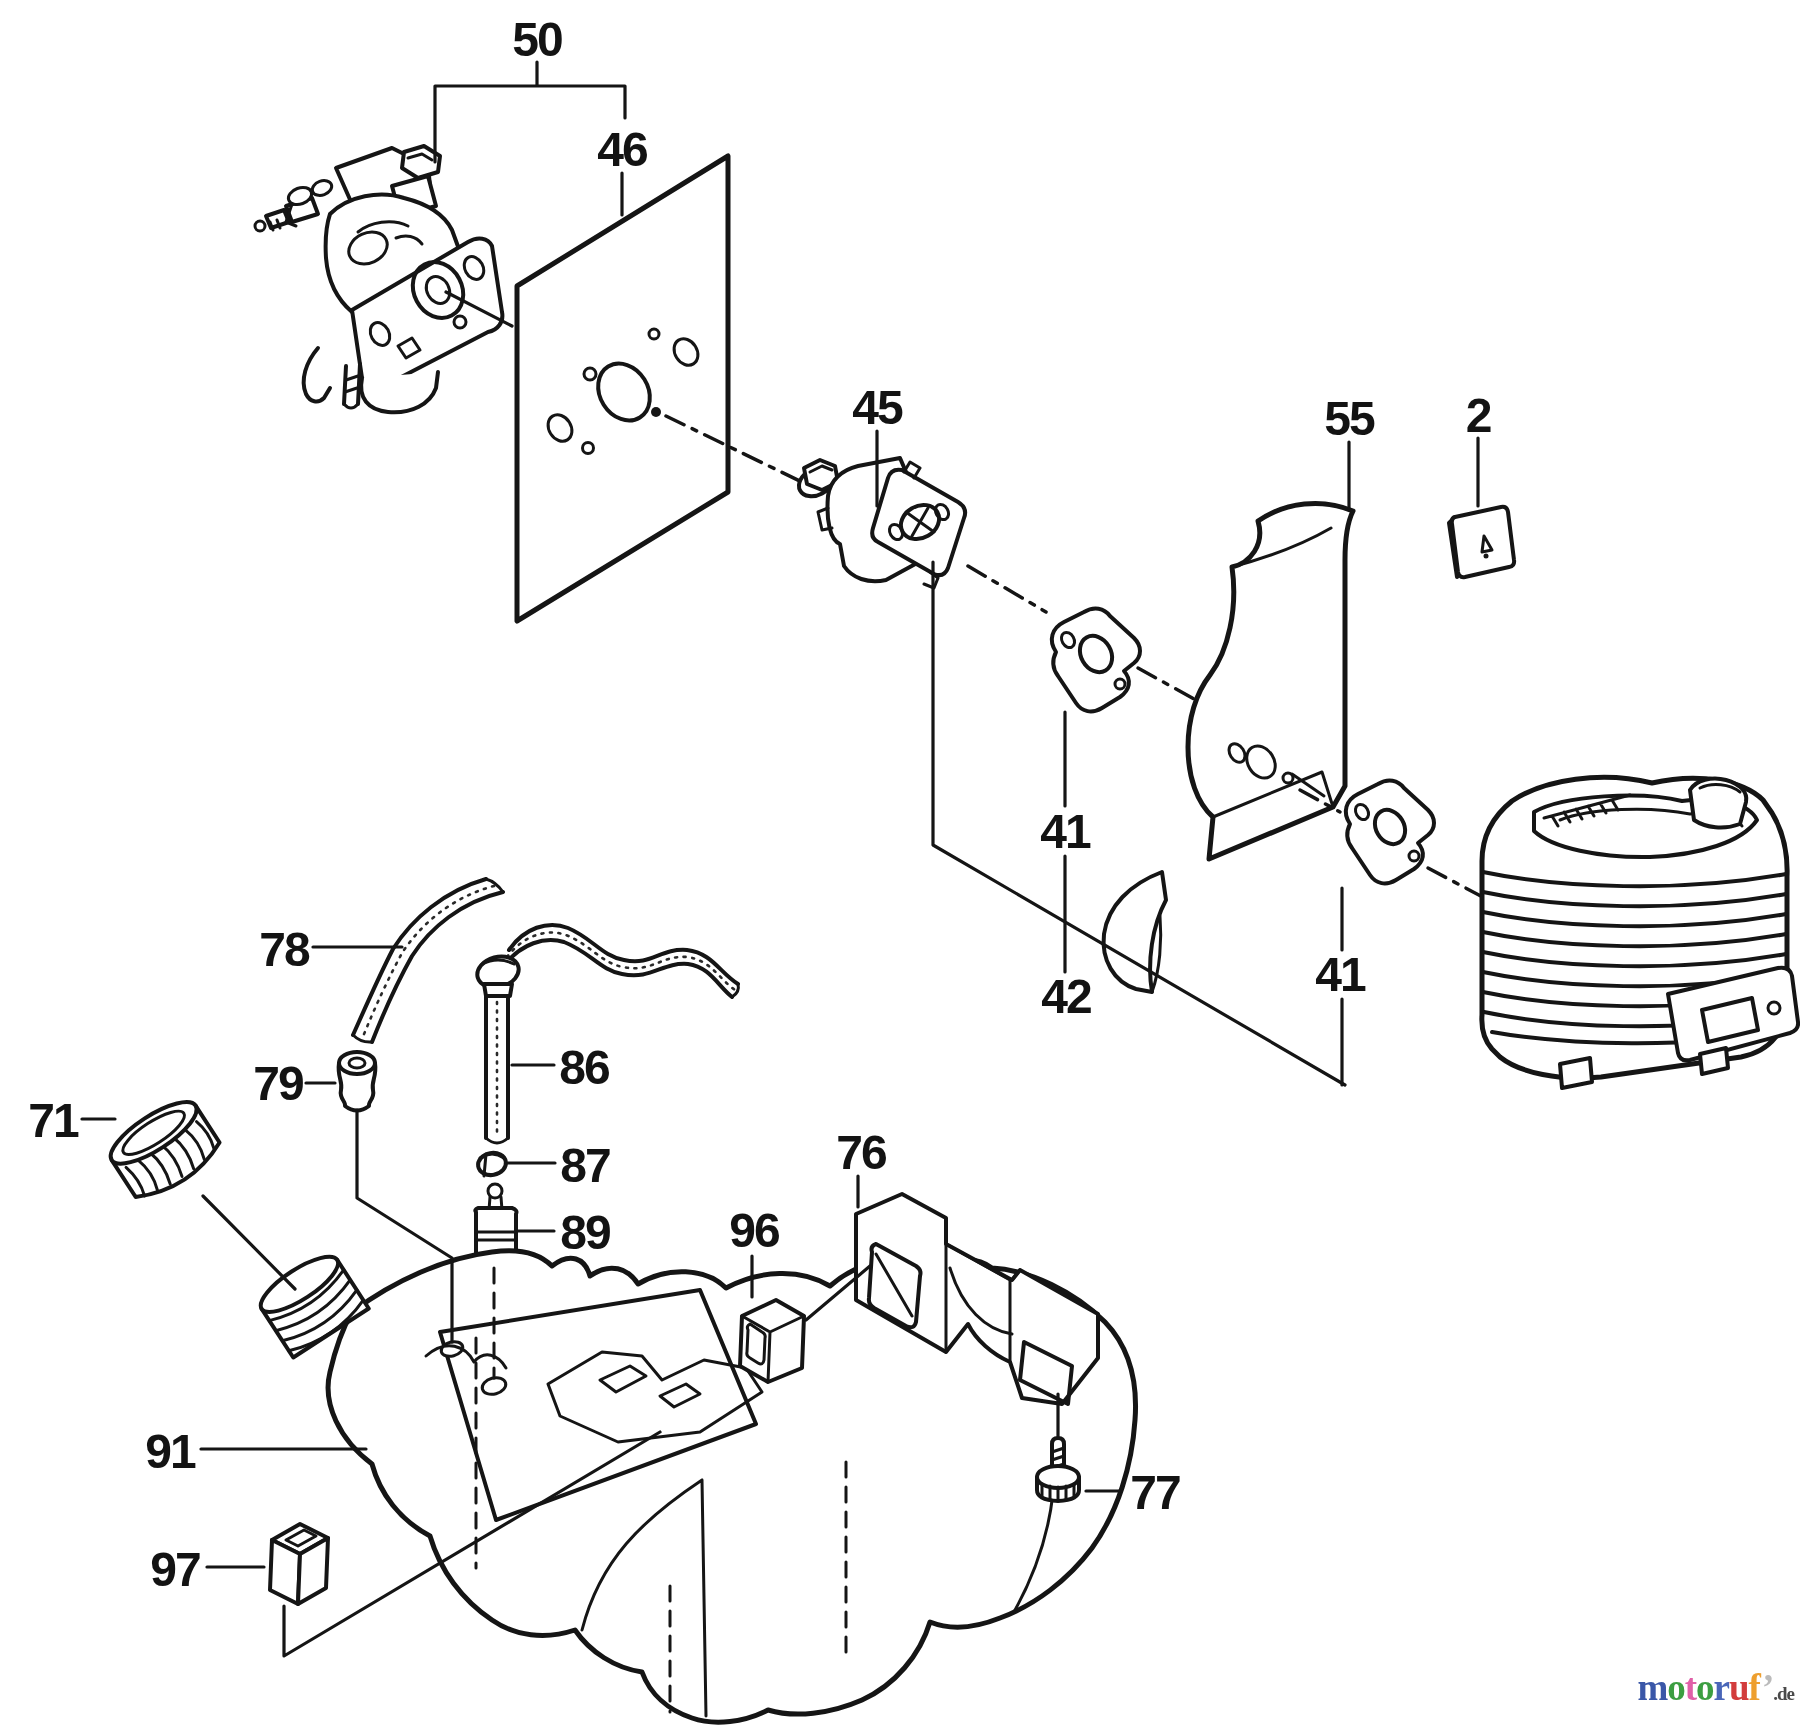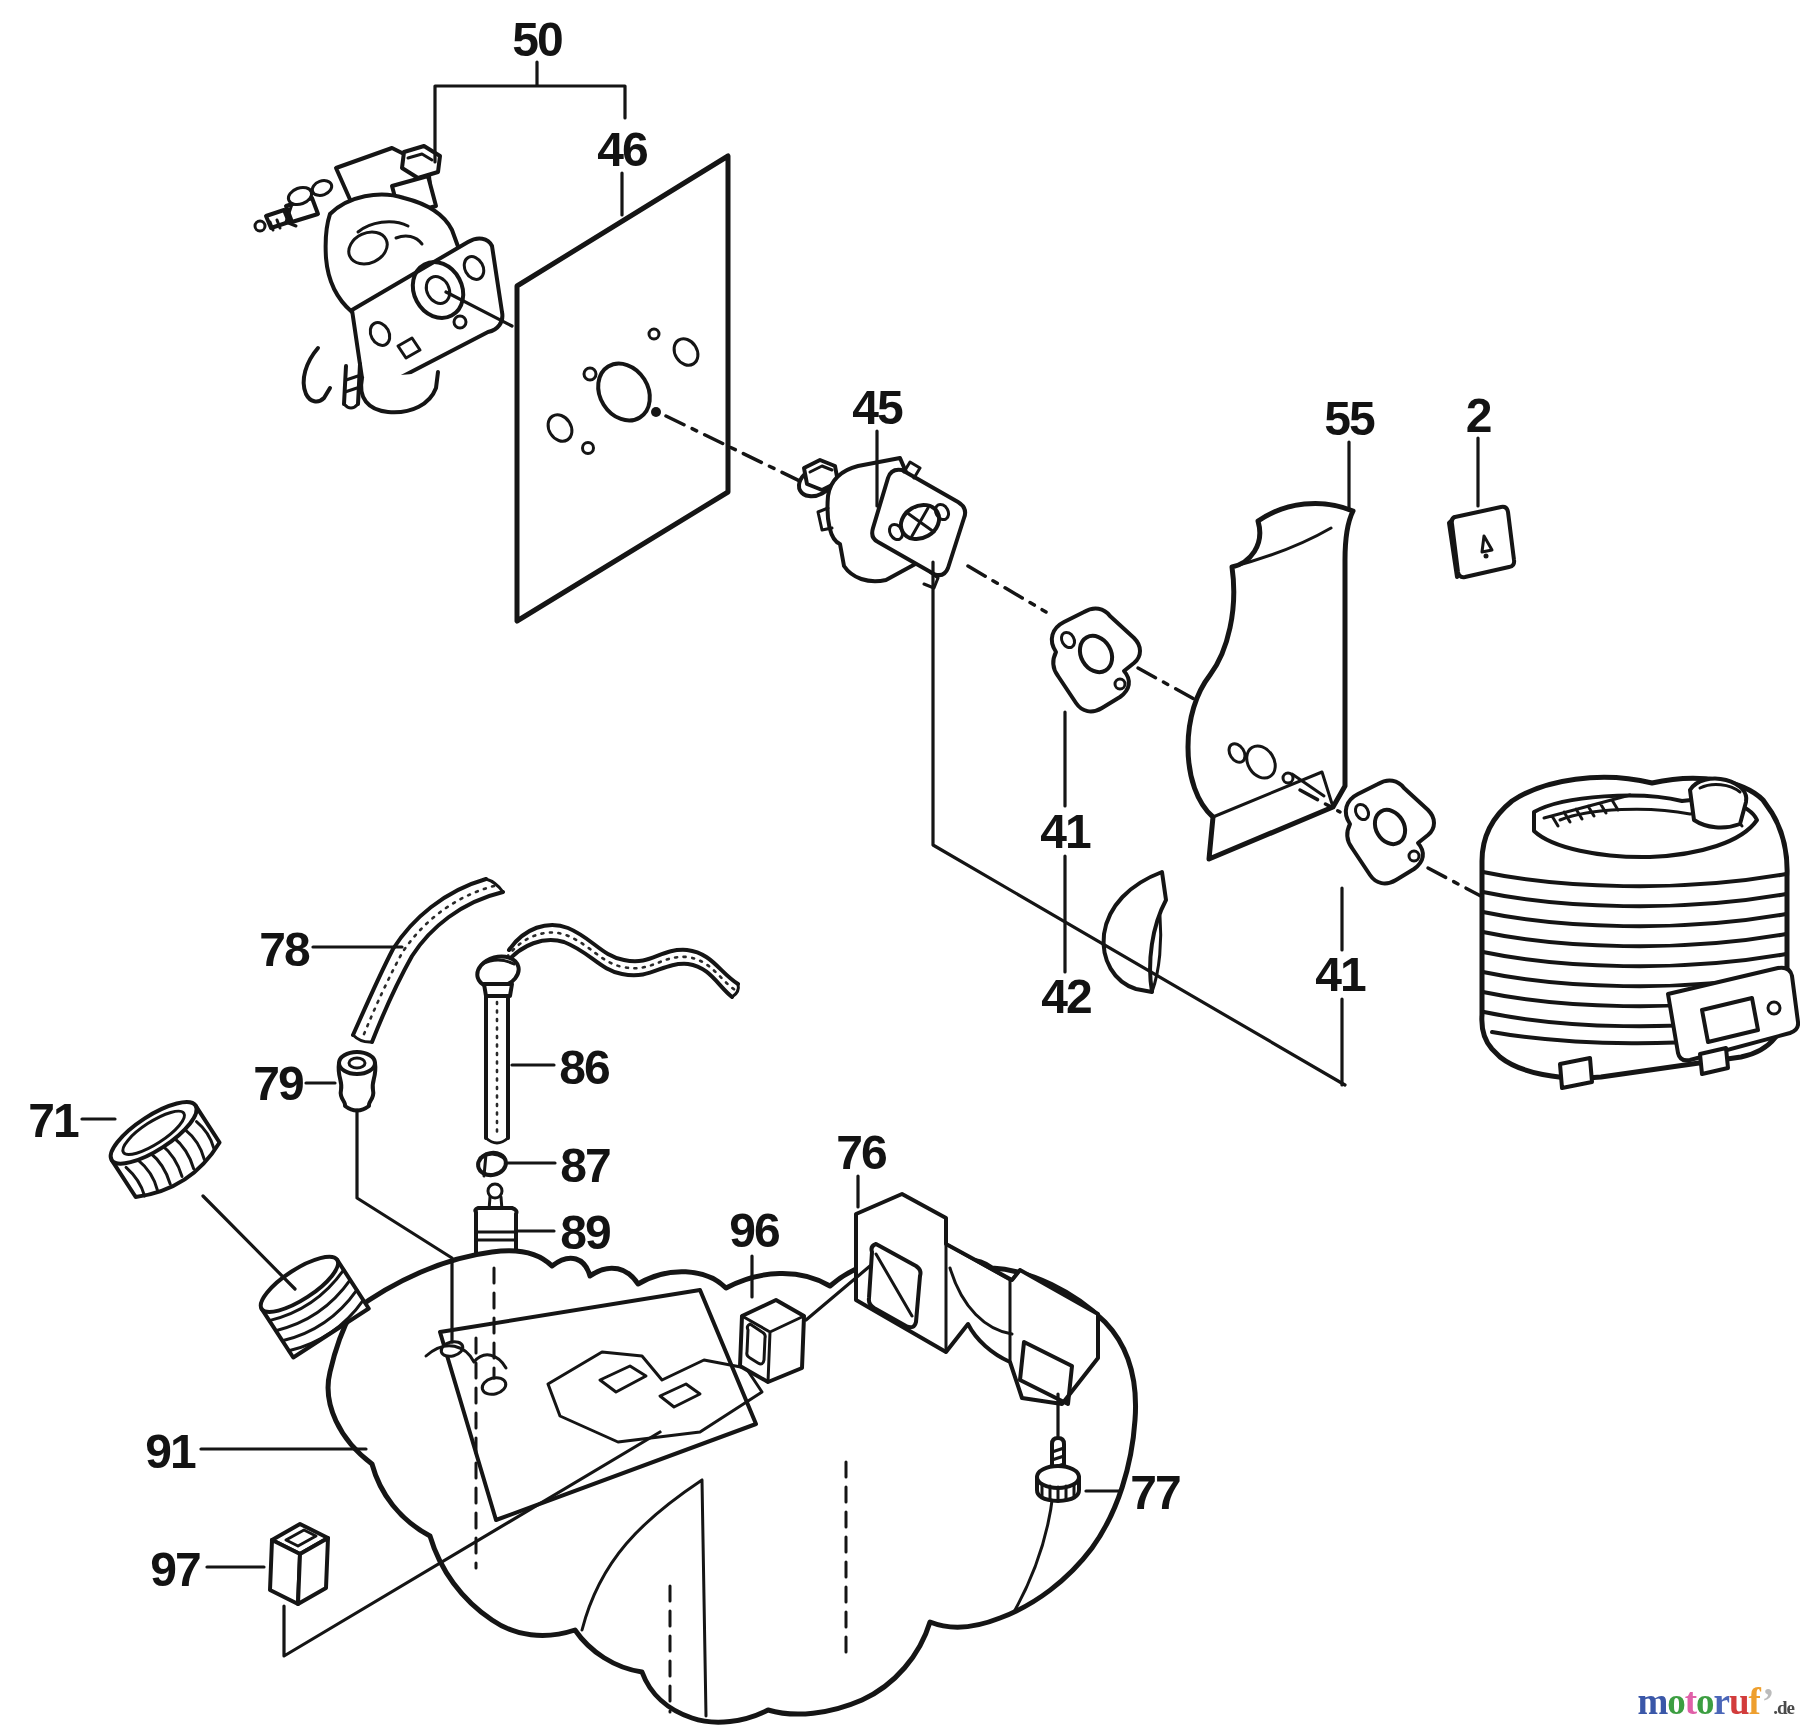--- a/index.html
+++ b/index.html
@@ -11,21 +11,21 @@
   .ln5{fill:none;stroke:#151515;stroke-width:5;stroke-linecap:round;stroke-linejoin:round;}
   .ln3{fill:none;stroke:#151515;stroke-width:3;stroke-linecap:round;stroke-linejoin:round;}
   .fw{fill:#ffffff;}
   .fb{fill:#151515;stroke:none;}
   .axis{fill:none;stroke:#151515;stroke-width:3.5;stroke-dasharray:20 9 5 9;stroke-linecap:round;}
   .lead{fill:none;stroke:#151515;stroke-width:3.2;stroke-linecap:round;stroke-linejoin:round;}
   .dash{fill:none;stroke:#151515;stroke-width:3;stroke-dasharray:15 10;stroke-linecap:round;}
   .stip{fill:none;stroke:#2a2a2a;stroke-width:2.6;stroke-dasharray:2 6.5;stroke-linecap:round;}
   text.callout{font-family:"Liberation Sans",sans-serif;font-size:48px;font-weight:700;
                letter-spacing:-2px;fill:#131313;}
-  .watermark{position:absolute;right:6px;bottom:10px;font-family:"Liberation Serif",serif;
+  .watermark{position:absolute;right:6px;bottom:24px;font-family:"Liberation Serif",serif;
              font-weight:700;font-size:37px;letter-spacing:-1px;white-space:nowrap;}
   .watermark .suffix{font-size:19px;font-weight:700;}
 </style>
 </head>
 <body>
 
 <div class="stage">
 <svg width="1800" height="1733" viewBox="0 0 1800 1733">
 
   <g>

